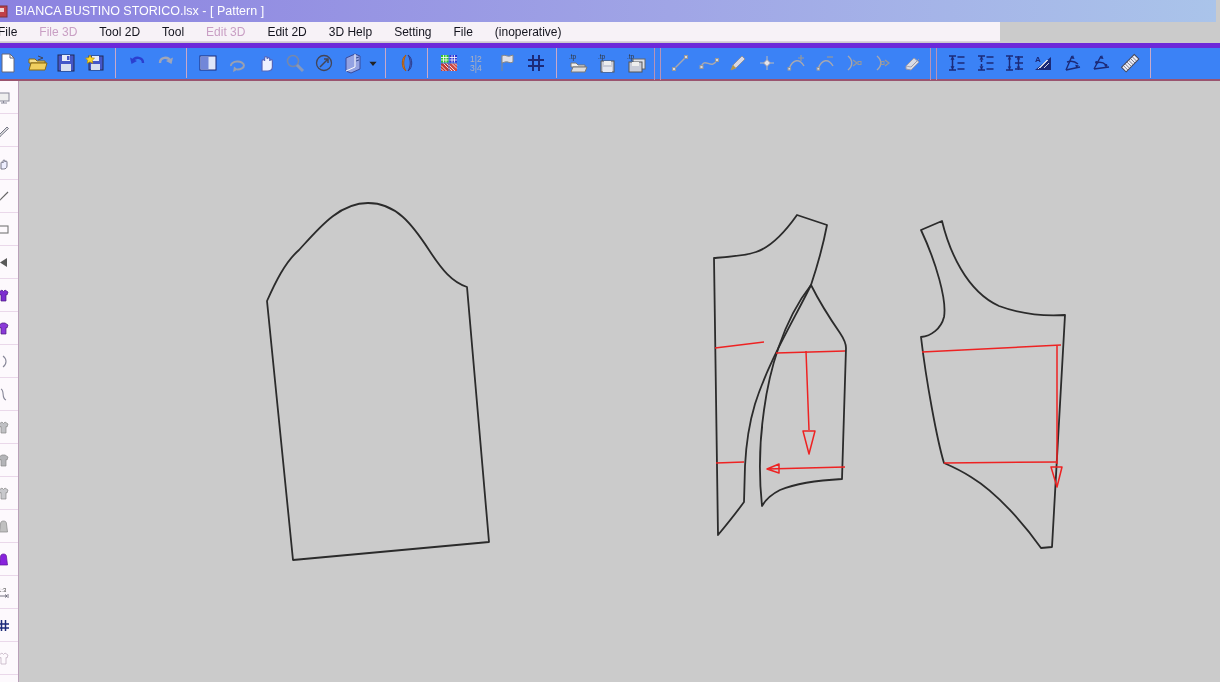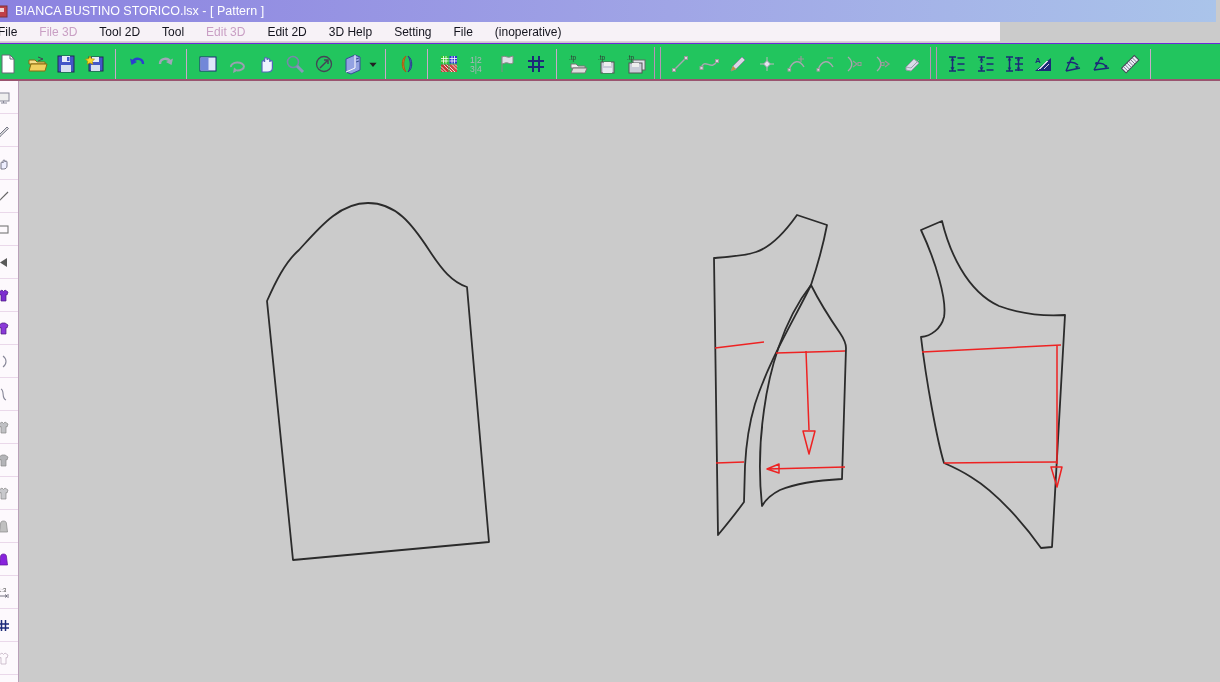--- a/index.html
+++ b/index.html
@@ -9,22 +9,22 @@
               background:linear-gradient(to right,#8b82e0 0%,#938ee2 20%,#a0a5e6 55%,#aac4ea 100%);
               display:flex; align-items:center; color:#fff; font-size:12.5px; }
   .title-icon { width:9px; height:13px; margin-left:0; margin-right:6px; overflow:hidden; flex:none; }
   .menubar { position:absolute; left:0; top:22px; width:1000px; height:20px;
              background:#f7f2f7; border-bottom:1px solid #ddd0dd;
              display:flex; align-items:center; font-size:12px; color:#14141e; }
   .menu-item { padding:2px 11px; white-space:nowrap; cursor:default; }
   .menu-item.disabled { color:#c99fc4; }
   .menu-item.cut { margin-left:-13px; }
   .toolbar { position:absolute; left:0; top:43px; width:1220px; height:38px;
-             background:#22c55e; border-top:1px solid #6d28d9; border-bottom:2px solid #9a5570;
-             display:flex; align-items:flex-end; }
+             background:#3b82f6; border-top:5px solid #6d28d9; border-bottom:2px solid #9a5570;
+             display:flex; align-items:flex-start; }
   .tb { width:29px; height:30px; flex:none; display:flex; align-items:center; justify-content:center; }
   .tb svg { width:22px; height:22px; }
   .tb.cut { margin-left:-7px; }
   .dd { width:12px; height:30px; flex:none; display:flex; align-items:center; justify-content:center; }
   .sep { width:1px; height:30px; background:#c9a9c9; margin:0 6px; flex:none; }
   .sep2 { width:7px; height:32px; border-left:1px solid #b893b8; border-right:1px solid #b893b8; margin:0 4px; flex:none; }
   .main { position:absolute; left:0; top:81px; width:1220px; height:601px; display:flex; }
   .sidebar { width:19px; height:601px; background:#fdf9fd; border-right:1px solid #b9a0b9; flex:none; }
   .sb { width:18px; height:33px; overflow:hidden; border-bottom:1px solid #ead8ea;
         display:flex; align-items:center; }

